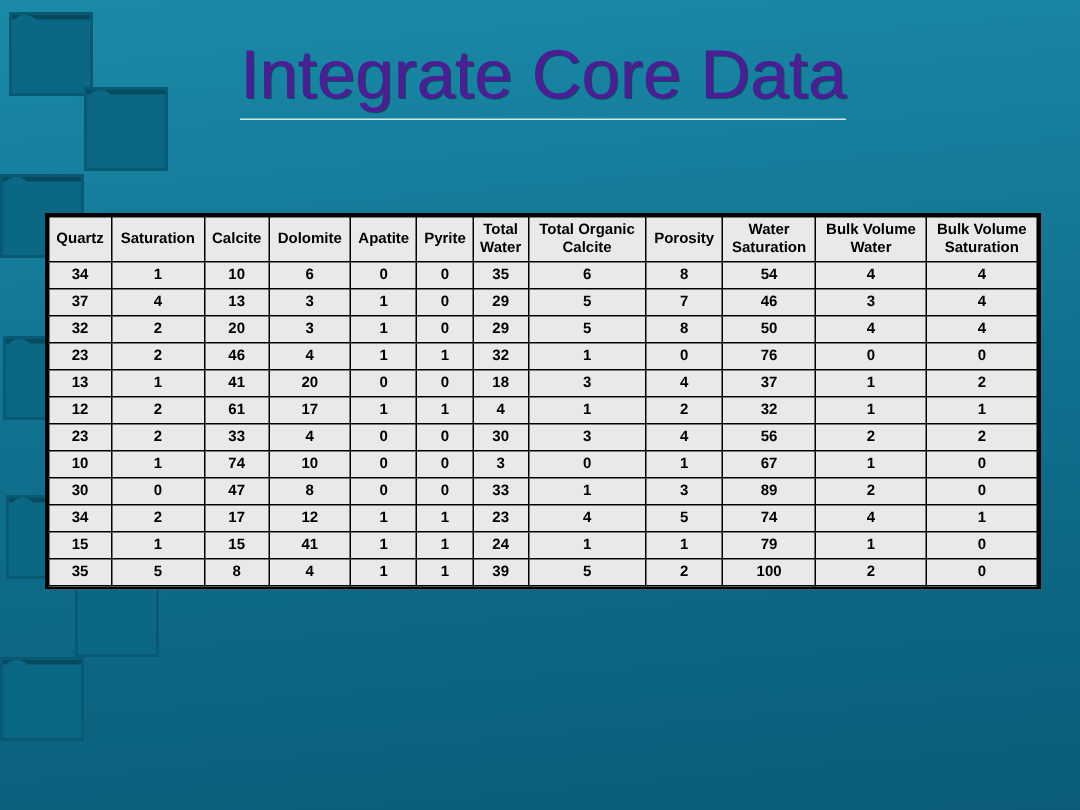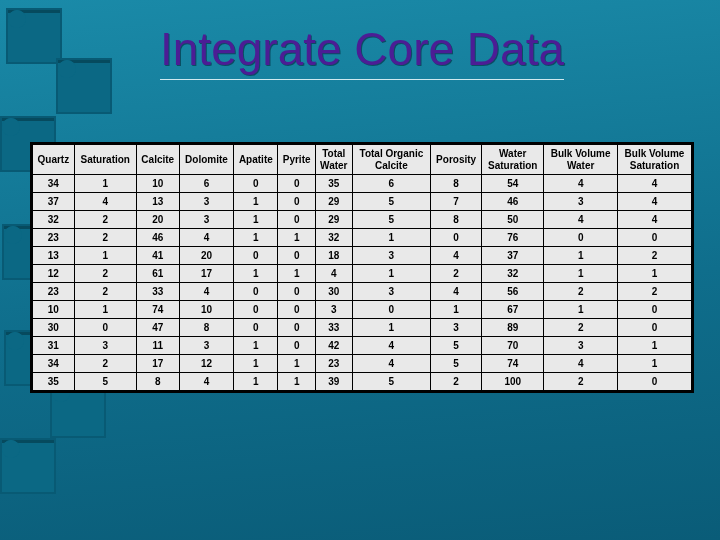--- a/index.html
+++ b/index.html
@@ -200,46 +200,46 @@
           <td>0</td>
           <td>0</td>
           <td>33</td>
           <td>1</td>
           <td>3</td>
           <td>89</td>
           <td>2</td>
           <td>0</td>
         </tr>
         <tr>
-          <td>31</td>
-          <td>3</td>
-          <td>11</td>
-          <td>3</td>
-          <td>1</td>
-          <td>0</td>
-          <td>42</td>
-          <td>4</td>
-          <td>5</td>
-          <td>70</td>
-          <td>3</td>
-          <td>1</td>
-        </tr>
-        <tr>
           <td>34</td>
           <td>2</td>
           <td>17</td>
           <td>12</td>
           <td>1</td>
           <td>1</td>
           <td>23</td>
           <td>4</td>
           <td>5</td>
           <td>74</td>
           <td>4</td>
           <td>1</td>
+        </tr>
+        <tr>
+          <td>15</td>
+          <td>1</td>
+          <td>15</td>
+          <td>41</td>
+          <td>1</td>
+          <td>1</td>
+          <td>24</td>
+          <td>1</td>
+          <td>1</td>
+          <td>79</td>
+          <td>1</td>
+          <td>0</td>
         </tr>
         <tr>
           <td>35</td>
           <td>5</td>
           <td>8</td>
           <td>4</td>
           <td>1</td>
           <td>1</td>
           <td>39</td>
           <td>5</td>

